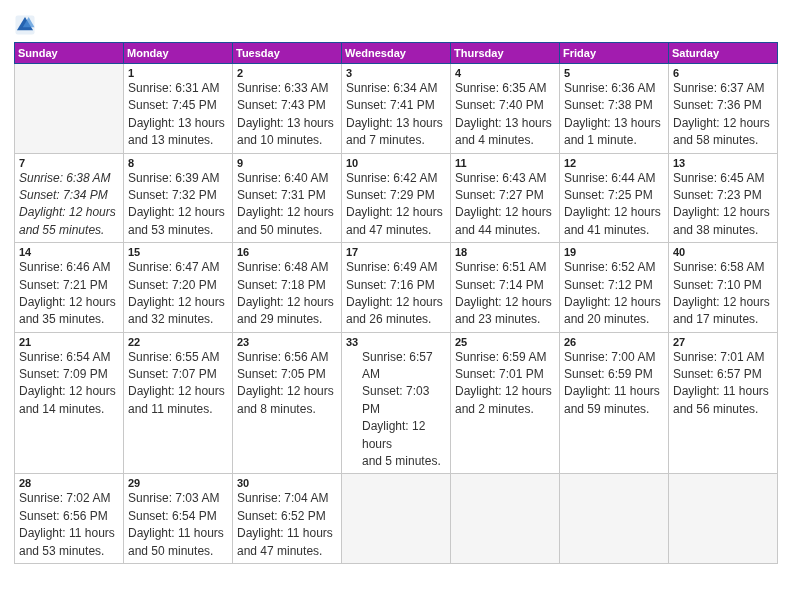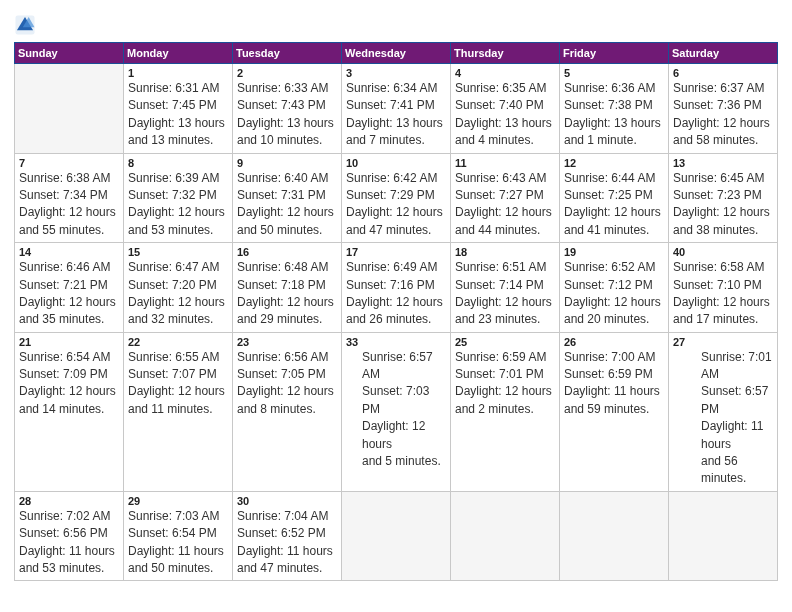--- a/index.html
+++ b/index.html
@@ -52,21 +52,21 @@
     .location {
       font-size: 14px;
       color: #444;
     }
     table {
       width: 100%;
       border-collapse: collapse;
       table-layout: fixed;
     }
     thead tr th {
-      background: #701a75;
+      background: #a21caf;
       color: #fff;
       font-size: 11px;
       font-weight: bold;
       padding: 4px 3px;
       text-align: left;
       border: 1px solid #1a4e96;
     }
     tbody tr td {
       border: 1px solid #c8c8c8;
       vertical-align: top;
@@ -167,21 +167,21 @@
             <span class="day-num">6</span>
             <div class="cell-info" style="white-space: pre-line;">Sunrise: 6:37 AM
 Sunset: 7:36 PM
 Daylight: 12 hours
 and 58 minutes.</div>
           </td>
         </tr>
         <tr>
           <td>
             <span class="day-num">7</span>
-            <div class="cell-info" style="white-space: pre-line;">Sunrise: 6:38 AM
+            <div class="cell-info" style="white-space: pre-line; font-style: italic;">Sunrise: 6:38 AM
 Sunset: 7:34 PM
 Daylight: 12 hours
 and 55 minutes.</div>
           </td>
           <td>
             <span class="day-num">8</span>
             <div class="cell-info" style="white-space: pre-line;">Sunrise: 6:39 AM
 Sunset: 7:32 PM
 Daylight: 12 hours
 and 53 minutes.</div>
@@ -311,21 +311,21 @@
           </td>
           <td>
             <span class="day-num">26</span>
             <div class="cell-info" style="white-space: pre-line;">Sunrise: 7:00 AM
 Sunset: 6:59 PM
 Daylight: 11 hours
 and 59 minutes.</div>
           </td>
           <td>
             <span class="day-num">27</span>
-            <div class="cell-info" style="white-space: pre-line; margin-left: 28px;">Sunrise: 7:01 AM
+            <div class="cell-info" style="white-space: pre-line;">Sunrise: 7:01 AM
 Sunset: 6:57 PM
 Daylight: 11 hours
 and 56 minutes.</div>
           </td>
         </tr>
         <tr>
           <td>
             <span class="day-num">28</span>
             <div class="cell-info" style="white-space: pre-line;">Sunrise: 7:02 AM
 Sunset: 6:56 PM

